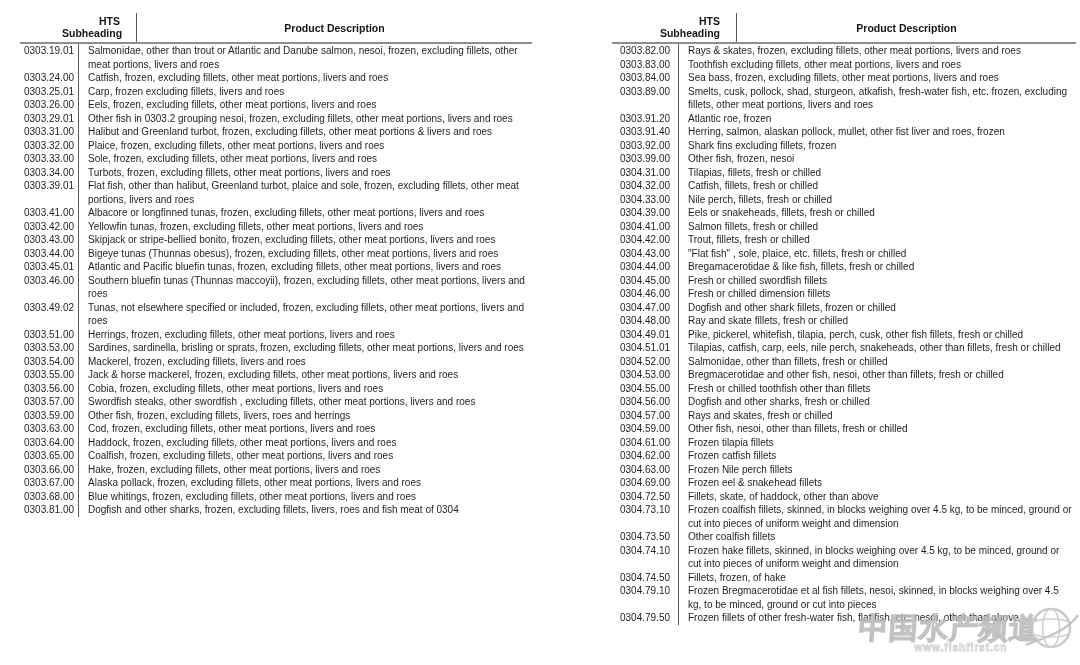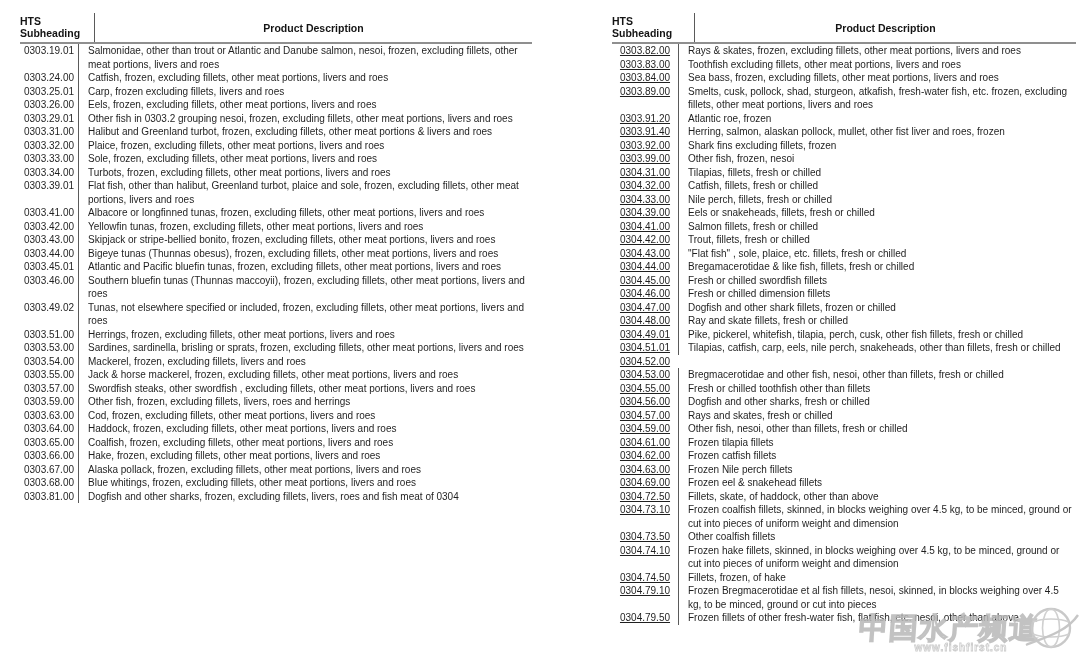--- a/index.html
+++ b/index.html
@@ -13,38 +13,38 @@
     margin:0 auto;
   }
   .hts-table { position:absolute; top:13px; }
   .hts-table.left  { left:20px;  width:512px; }
   .hts-table.right { left:612px; width:464px; }
 
   .thead { display:flex; border-bottom:2px solid #8f8f8f; align-items:stretch; }
   .th { font-weight:bold; font-size:10.5px; color:#141414; }
   .th.code {
     width:58px; flex:0 0 58px;
-    text-align:left; line-height:12px;
-    white-space:pre-line; padding:2px 0 3px 0;
+    text-align:right; line-height:12px;
+    white-space:pre-line; padding:2px 0 3px 0;margin-left:42px;
   }
   .hts-table.right .th.code { width:66px; flex:0 0 66px; }
   .th.desc {
     flex:1; border-left:1px solid #5a5a5a;
     display:flex; align-items:center; justify-content:center;
     text-align:center;
     margin-left:16px;
   }
   .tbody { display:block; }
   .tr { display:flex; align-items:stretch; }
   .td { font-size:10px; line-height:13.5px; }
   .td.code {
     width:58px; flex:0 0 58px;
     text-align:center; white-space:nowrap;
   }
-  .hts-table.right .td.code { width:66px; flex:0 0 66px;text-decoration:underline; }
+  .hts-table.right .td.code { width:66px; flex:0 0 66px; }
   .td.desc {
     flex:1; border-left:1px solid #5a5a5a;
     padding-left:9px; padding-right:2px;
   }
 
   .watermark {
     position:absolute; right:4px; bottom:0px;
     width:226px; height:62px;
     opacity:0.85; pointer-events:none;
   }
@@ -156,20 +156,24 @@
         </div>
         <div class="tr">
           <div class="td code">0303.54.00</div>
           <div class="td desc">Mackerel, frozen, excluding fillets, livers and roes</div>
         </div>
         <div class="tr">
           <div class="td code">0303.55.00</div>
           <div class="td desc">Jack &amp; horse mackerel, frozen, excluding fillets, other meat portions, livers and roes</div>
         </div>
         <div class="tr">
+          <div class="td code">0303.56.00</div>
+          <div class="td desc">Cobia, frozen, excluding fillets, other meat portions, livers and roes</div>
+        </div>
+        <div class="tr">
           <div class="td code">0303.57.00</div>
           <div class="td desc">Swordfish steaks, other swordfish , excluding fillets, other meat portions, livers and roes</div>
         </div>
         <div class="tr">
           <div class="td code">0303.59.00</div>
           <div class="td desc">Other fish, frozen, excluding fillets, livers, roes and herrings</div>
         </div>
         <div class="tr">
           <div class="td code">0303.63.00</div>
           <div class="td desc">Cod, frozen, excluding fillets, other meat portions, livers and roes</div>
@@ -291,20 +295,21 @@
         <div class="tr">
           <div class="td code">0304.49.01</div>
           <div class="td desc">Pike, pickerel, whitefish, tilapia, perch, cusk, other fish fillets, fresh or chilled</div>
         </div>
         <div class="tr">
           <div class="td code">0304.51.01</div>
           <div class="td desc">Tilapias, catfish, carp, eels, nile perch, snakeheads, other than fillets, fresh or chilled</div>
         </div>
         <div class="tr">
           <div class="td code">0304.52.00</div>
+          <div class="td desc">Salmonidae, other than fillets, fresh or chilled</div>
         </div>
         <div class="tr">
           <div class="td code">0304.53.00</div>
           <div class="td desc">Bregmacerotidae and other fish, nesoi, other than fillets, fresh or chilled</div>
         </div>
         <div class="tr">
           <div class="td code">0304.55.00</div>
           <div class="td desc">Fresh or chilled toothfish other than fillets</div>
         </div>
         <div class="tr">

